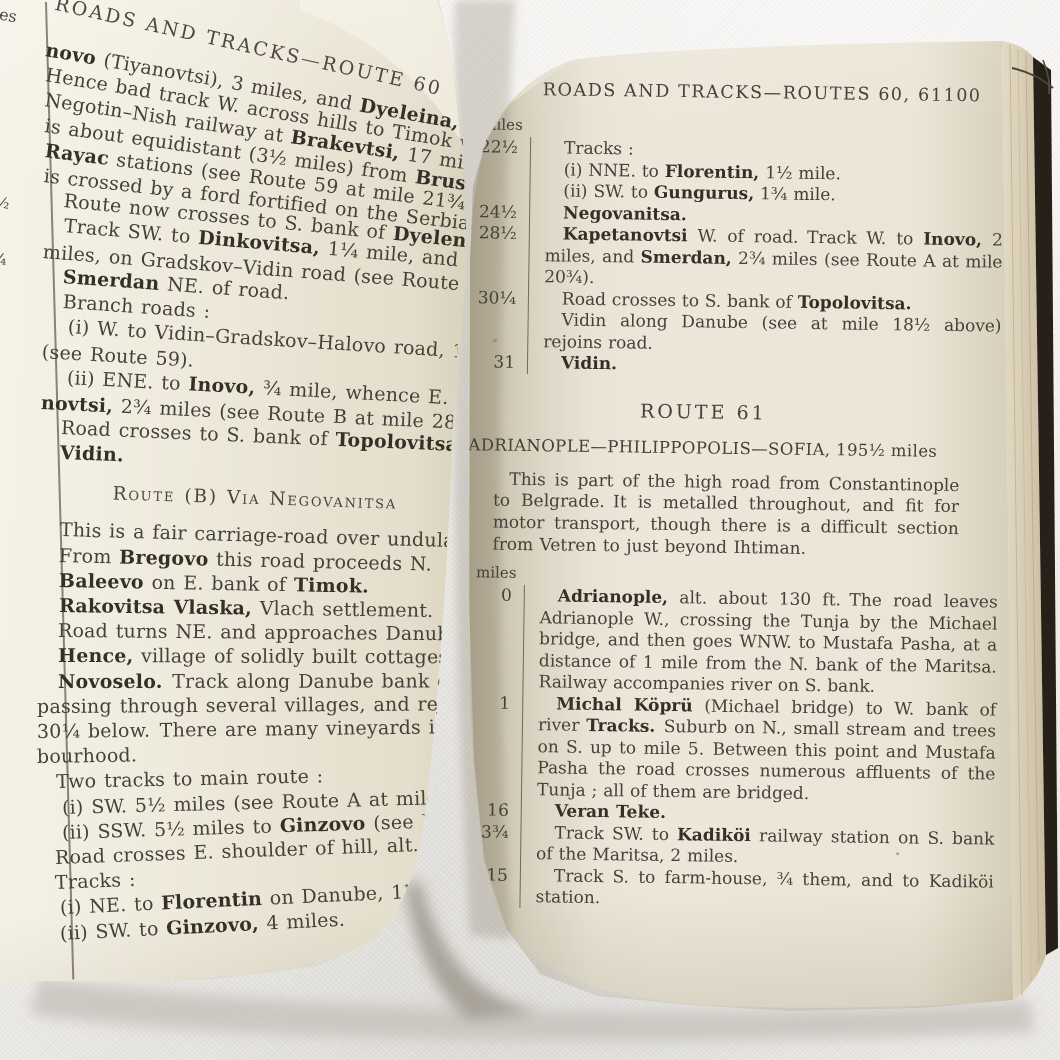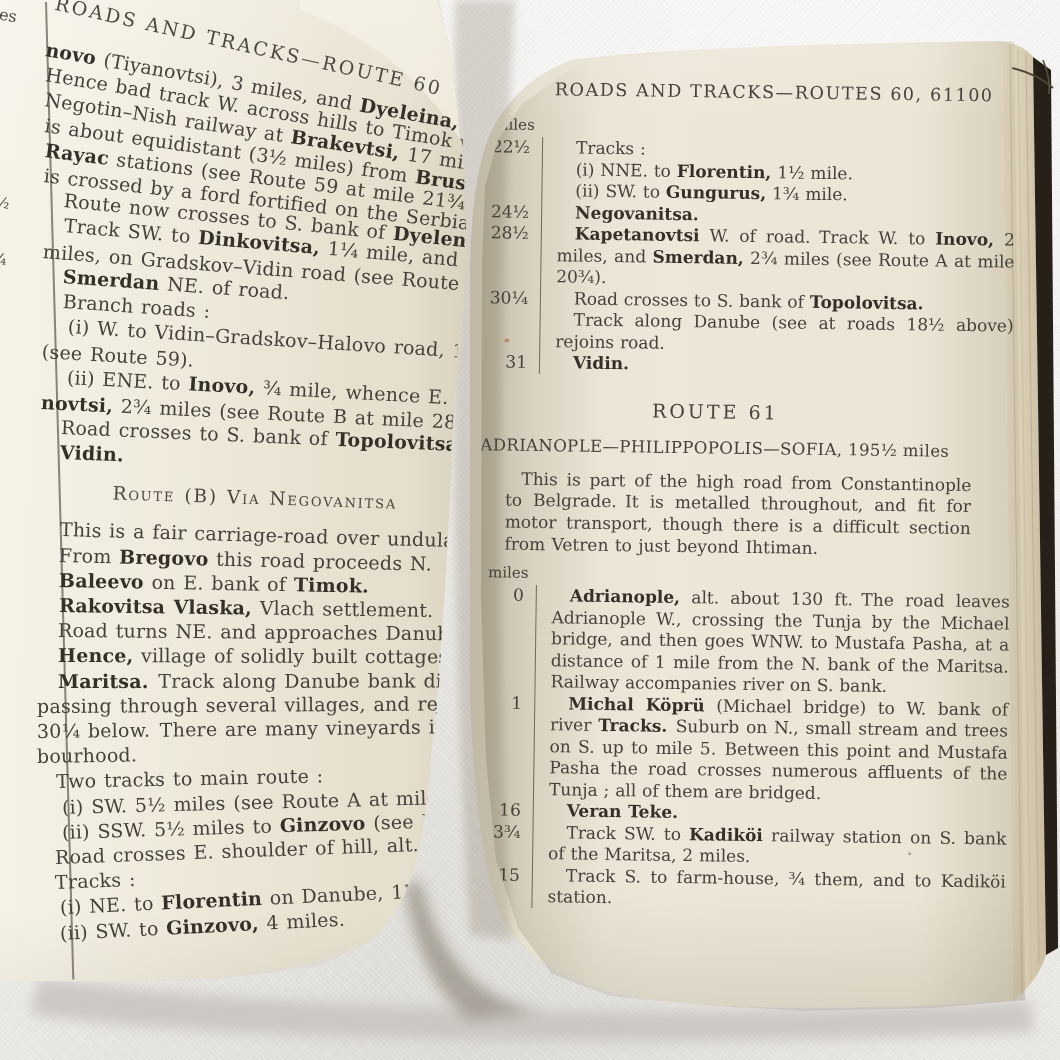--- a/index.html
+++ b/index.html
@@ -45,21 +45,20 @@
     transform-origin:0 50%;letter-spacing:.2px;word-spacing:1.5px;
   }
   .lp-heading{width:430px;text-align:center;white-space:nowrap;
     font-variant:small-caps;letter-spacing:1.8px;font-size:18.5px;color:#4a453d;}
   .b{font-weight:bold;color:#343028;}
 
   
   #rp-clip{
     position:absolute;inset:0;z-index:2;
     clip-path:polygon(470px 262px,473px 186px,486px 140px,510px 104px,546px 78px,575px 60px,700px 49px,860px 43px,1002px 41px,1008px 520px,1013px 1000px,920px 1008px,790px 1011px,690px 1005px,598px 996px,540px 974px,506px 928px,484px 860px,474px 760px,469px 600px);
-    margin-left:12px;
   }
   .rp-shade{position:absolute;inset:0;
     background:
       linear-gradient(90deg, rgba(104,92,64,.30) 44%, rgba(114,102,74,.16) 47.5%, rgba(124,112,84,0) 56%, rgba(124,112,84,0) 86%, rgba(124,112,84,.12) 96%),
       linear-gradient(180deg, rgba(255,255,250,.18) 0%, rgba(0,0,0,0) 12%, rgba(0,0,0,0) 84%, rgba(118,108,86,.22) 100%);
   }
   #rp-content{
     position:absolute;left:455px;top:78px;width:566px;
     transform:rotate(0.8deg);transform-origin:0 0;
     color:#45413a;font-size:17px;line-height:21.5px;
@@ -163,21 +162,21 @@
         <div class="lp-line" style="left: 41.1px; top: 390.8px; transform: rotate(2.72deg);"><span class="b">novtsi,</span><span> 2¾ miles (see Route B at mile 28½).</span></div>
         <div class="lp-line" style="left: 60.75px; top: 416px; transform: rotate(2.44deg);"><span>Road crosses to S. bank of </span><span class="b">Topolovitsa.</span></div>
         <div class="lp-line" style="left: 60.4px; top: 441.2px; transform: rotate(2.16deg);"><span class="b">Vidin.</span></div>
         <div class="lp-line lp-heading" style="left: 40px; top: 480.4px; transform: rotate(1.88deg);"><span>Route (B) Via Negovanitsa</span></div>
         <div class="lp-line" style="left: 59.7px; top: 518.4px; transform: rotate(1.6deg);"><span>This is a fair carriage-road over undulating country.</span></div>
         <div class="lp-line" style="left: 59.35px; top: 543.6px; transform: rotate(1.32deg);"><span>From </span><span class="b">Bregovo</span><span> this road proceeds N.</span></div>
         <div class="lp-line" style="left: 59px; top: 568.8px; transform: rotate(1.04deg);"><span class="b">Baleevo</span><span> on E. bank of </span><span class="b">Timok.</span></div>
         <div class="lp-line" style="left: 58.65px; top: 594px; transform: rotate(0.76deg);"><span class="b">Rakovitsa Vlaska,</span><span> Vlach settlement.</span></div>
         <div class="lp-line" style="left: 58.3px; top: 619.2px; transform: rotate(0.48deg);"><span>Road turns NE. and approaches Danube.</span></div>
         <div class="lp-line" style="left: 57.95px; top: 644.4px; transform: rotate(0.2deg);"><span class="b">Hence,</span><span> village of solidly built cottages.</span></div>
-        <div class="lp-line" style="left: 57.6px; top: 669.6px; transform: rotate(-0.08deg);"><span class="b">Maritsa.</span><span> Track along Danube bank diverges here,</span></div>
+        <div class="lp-line" style="left: 57.6px; top: 669.6px; transform: rotate(-0.08deg);"><span class="b">Novoselo.</span><span> Track along Danube bank diverges here,</span></div>
         <div class="lp-line" style="left: 37.25px; top: 694.8px; transform: rotate(-0.36deg);"><span>passing through several villages, and rejoining at mile</span></div>
         <div class="lp-line" style="left: 36.9px; top: 720px; transform: rotate(-0.64deg);"><span>30¼ below. There are many vineyards in the neigh-</span></div>
         <div class="lp-line" style="left: 36.55px; top: 745.2px; transform: rotate(-0.92deg);"><span>bourhood.</span></div>
         <div class="lp-line" style="left: 56.2px; top: 770.4px; transform: rotate(-1.2deg);"><span>Two tracks to main route :</span></div>
         <div class="lp-line" style="left: 61.85px; top: 795.6px; transform: rotate(-1.48deg);"><span>(i) SW. 5½ miles (see Route A at mile 10¾).</span></div>
         <div class="lp-line" style="left: 61.5px; top: 820.8px; transform: rotate(-1.76deg);"><span>(ii) SSW. 5½ miles to </span><span class="b">Ginzovo</span><span> (see Route A at mile 15).</span></div>
         <div class="lp-line" style="left: 55.15px; top: 846px; transform: rotate(-2.04deg);"><span>Road crosses E. shoulder of hill, alt. about 715 ft.</span></div>
         <div class="lp-line" style="left: 54.8px; top: 871.2px; transform: rotate(-2.32deg);"><span>Tracks :</span></div>
         <div class="lp-line" style="left: 60.45px; top: 896.4px; transform: rotate(-2.6deg);"><span>(i) NE. to </span><span class="b">Florentin</span><span> on Danube, 1½ mile.</span></div>
         <div class="lp-line" style="left: 60.1px; top: 921.6px; transform: rotate(-2.88deg);"><span>(ii) SW. to </span><span class="b">Ginzovo,</span><span> 4 miles.</span></div>
@@ -212,21 +211,21 @@
           <div class="rp-row">
             <div class="rp-mile">28½</div>
             <div class="rp-txt"><span class="b">Kapetanovtsi</span><span> W. of road. Track W. to </span><span class="b">Inovo,</span><span> 2 miles, and </span><span class="b">Smerdan,</span><span> 2¾ miles (see Route A at mile 20¾).</span></div>
           </div>
           <div class="rp-row">
             <div class="rp-mile">30¼</div>
             <div class="rp-txt"><span>Road crosses to S. bank of </span><span class="b">Topolovitsa.</span></div>
           </div>
           <div class="rp-row">
             <div class="rp-mile"></div>
-            <div class="rp-txt"><span>Track along Danube (see at roads 18½ above) rejoins road.</span></div>
+            <div class="rp-txt"><span>Vidin along Danube (see at mile 18½ above) rejoins road.</span></div>
           </div>
           <div class="rp-row">
             <div class="rp-mile">31</div>
             <div class="rp-txt"><span class="b">Vidin.</span></div>
           </div>
         </div>
       <h2 class="rp-route">ROUTE 61</h2>
       <div class="rp-subtitle">ADRIANOPLE—PHILIPPOPOLIS—SOFIA, 195½ miles</div>
       <p class="rp-intro">This is part of the high road from Constantinople to Belgrade. It is metalled throughout, and fit for motor transport, though there is a difficult section from Vetren to just beyond Ihtiman.</p>
       <div class="rp-miles-label two">miles</div>

